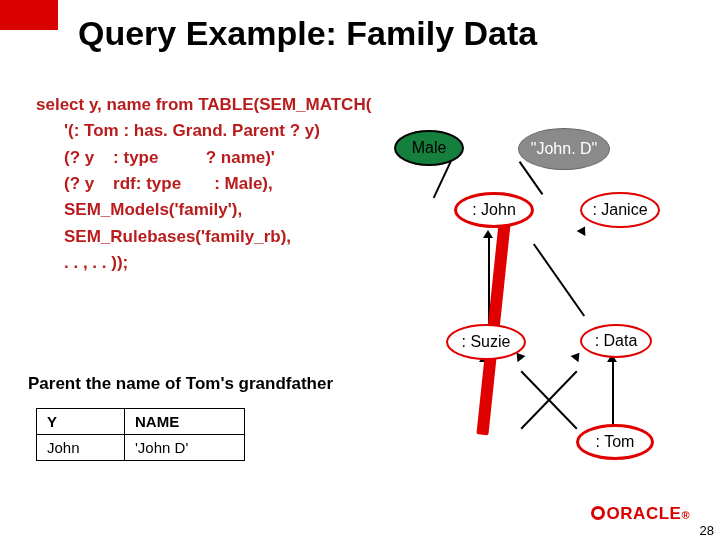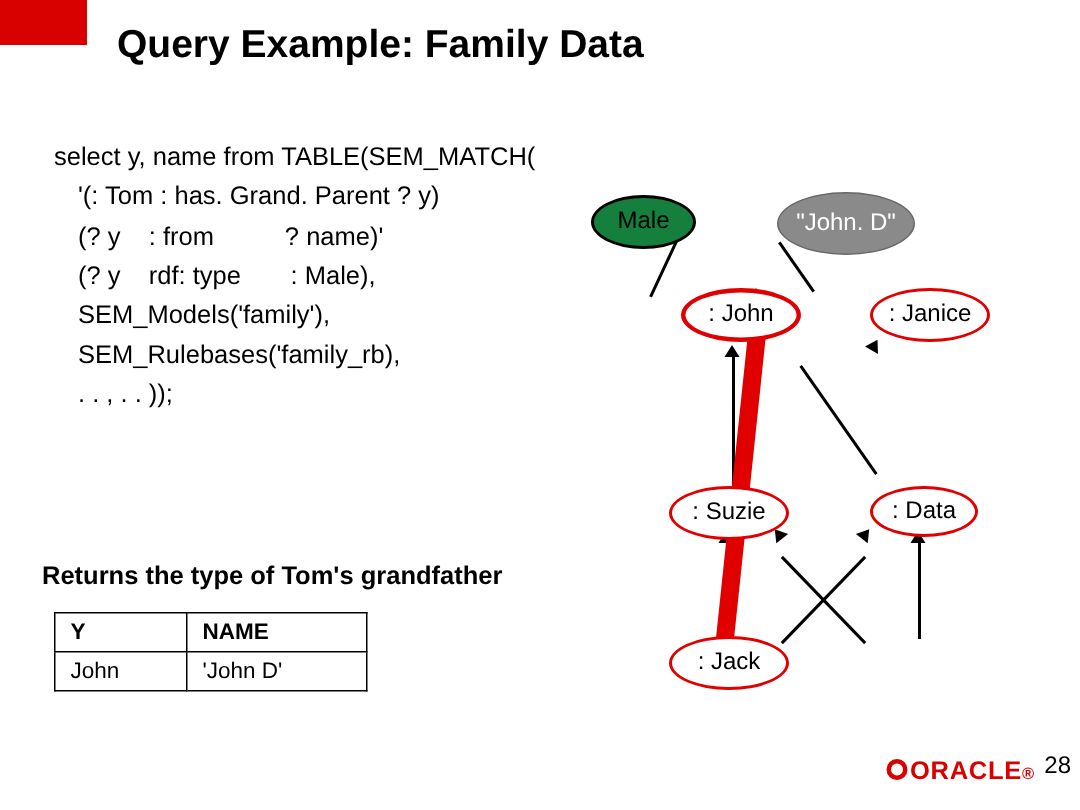--- a/index.html
+++ b/index.html
@@ -1,57 +1,57 @@
 <!DOCTYPE html>
 <html><head>
 <meta charset="utf-8">
 <style>
   * { box-sizing: border-box; margin: 0; padding: 0; }
   body { width: 720px; height: 540px; font-family: Arial, Helvetica, sans-serif; background: #fff; position: relative; overflow: hidden; }
   .red-block { position: absolute; left: 0; top: 0; width: 58px; height: 30px; background: #d90000; }
-  .title { position: absolute; left: 78px; top: 14px; font-size: 26px; font-weight: bold; color: #000; }
-  .query { position: absolute; left: 36px; top: 92px; font-size: 17px; font-weight: normal; color: #000000; line-height: 1.55; }
-  .query .ind { margin-left: 16px; white-space: pre; }
+  .title { position: absolute; left: 78px; top: 14px; font-size: 34px; font-weight: bold; color: #000; }
+  .query { position: absolute; left: 36px; top: 92px; font-size: 17px; font-weight: bold; color: #b91c1c; line-height: 1.55; }
+  .query .ind { margin-left: 28px; white-space: pre; }
   .caption { position: absolute; left: 28px; top: 374px; font-size: 17px; font-weight: bold; color: #000; }
   .tbl { position: absolute; left: 36px; top: 408px; border-collapse: collapse; font-size: 15px; }
   .tbl td { border: 1px solid #000; padding: 4px 10px; }
   .tbl .hdr { font-weight: bold; }
   .tbl td.col-y { width: 88px; }
   .tbl td.col-n { width: 120px; margin-left: 28px; }
   .graph { position: absolute; left: 380px; top: 130px; width: 330px; height: 340px; }
   .edge { position: absolute; background: #000; }
   .node { position: absolute; border-radius: 50%; display: flex; align-items: center; justify-content: center; font-size: 16px; text-align: center; }
   .node.gray { background: #8a8a8a; color: #fff; border: 1px solid #666; width: 92px; height: 42px; }
   .node.male { background: #15803d; color: #000; border: 2px solid #000; width: 70px; height: 36px; }
   .node.red { background: #fff; color: #000; border: 2px solid #e00000; }
   
   .redline { position: absolute; width: 12px; height: 226px; background: #e00000; left: 120px; top: 80px; transform: rotate(6deg); transform-origin: top center; border-radius: 2px; }
   .redarrow { position: absolute; left: 108px; top: 62px; width: 0; height: 0; border-left: 16px solid transparent; border-right: 16px solid transparent; border-bottom: 22px solid #e00000; }
   .logo { position: absolute; right: 30px; bottom: 16px; font-family: Arial, sans-serif; font-size: 17px; font-weight: bold; color: #d90000; letter-spacing: 0.5px; margin-left: 28px; }
   .logo-o { display: inline-block; width: 14px; height: 14px; border: 3px solid #d90000; border-radius: 50%; margin-right: 2px; vertical-align: -1px; }
-  .pagenum { position: absolute; right: 6px; bottom: 20px; font-size: 16px; color: #000; }
+  .pagenum { position: absolute; right: 6px; bottom: 2px; font-size: 13px; color: #000; }
   .arrowhead { position: absolute; width: 0; height: 0; border-left: 5px solid transparent; border-right: 5px solid transparent; border-bottom: 8px solid #000; }
 </style>
 </head>
 <body>
 
 <div class="red-block"></div>
 <div class="title">Query Example: Family Data</div>
 
 <div class="query">
   <div>select y, name from TABLE(SEM_MATCH(</div>
   <div class="ind">'(: Tom : has. Grand. Parent ? y)</div>
-  <div class="ind">(? y    : from          ? name)'</div>
+  <div class="ind">(? y    : type          ? name)'</div>
   <div class="ind">(? y    rdf: type       : Male),</div>
   <div class="ind">SEM_Models('family'),</div>
   <div class="ind">SEM_Rulebases('family_rb),</div>
   <div class="ind">. . , . . ));</div>
 </div>
 
-<div class="caption">Returns the type of Tom's grandfather</div>
+<div class="caption">Parent the name of Tom's grandfather</div>
 
 <table class="tbl">
   <tbody>
       <tr>
     <td class="hdr col-y">Y</td>
     <td class="hdr col-n">NAME</td>
   </tr>
   <tr>
     <td class="col-y">John</td>
     <td class="col-n">'John D'</td>
@@ -82,17 +82,17 @@
 
   <div class="redline"></div>
   <div class="redarrow"></div>
 
   <div class="node male" style="left:14px; top:0px;">Male</div>
   <div class="node gray" style="left:138px; top:-2px;">"John. D"</div>
   <div class="node red" style="left:74px; top:62px; width:80px; height:36px; border-width:3px;">: John</div>
   <div class="node red" style="left:200px; top:62px; width:80px; height:36px;">: Janice</div>
   <div class="node red" style="left:66px; top:194px; width:80px; height:36px;">: Suzie</div>
   <div class="node red" style="left:200px; top:194px; width:72px; height:34px;">: Data</div>
-  <div class="node red" style="left:66px; top:294px; width:80px; height:36px;">: Jack</div>
+  <div class="node red" style="left:196px; top:294px; width:78px; height:36px; border-width:3px;">: Tom</div>
 </div>
 
 <div class="logo"><span class="logo-o"></span><span>ORACLE</span><span style="font-size:11px;">®</span></div>
 <div class="pagenum">28</div>
 
 </body></html>

